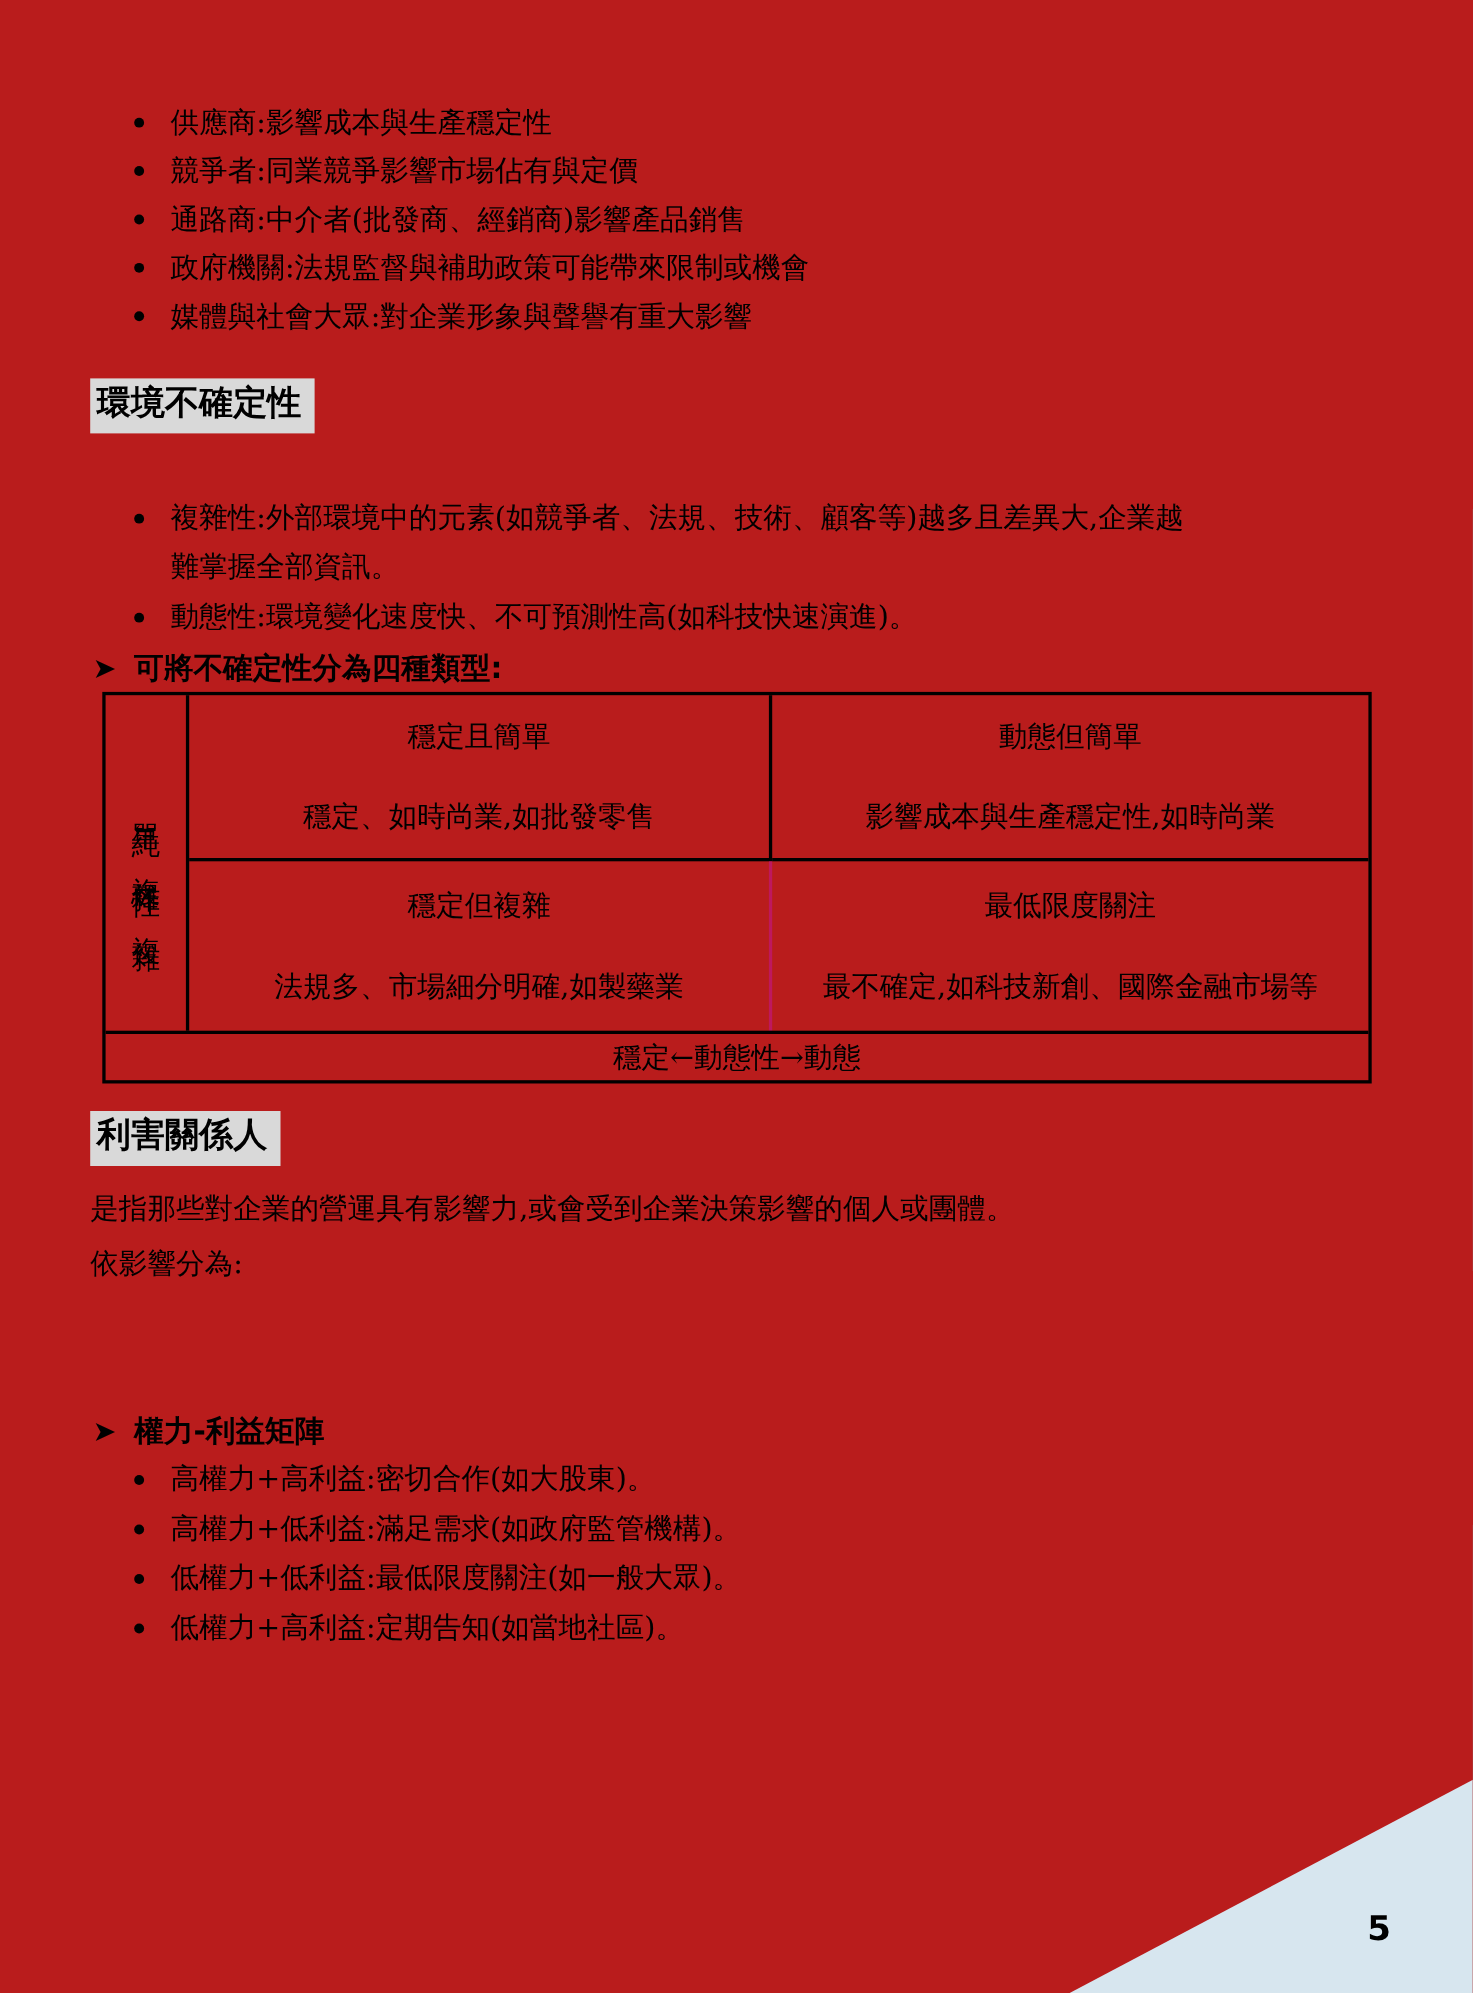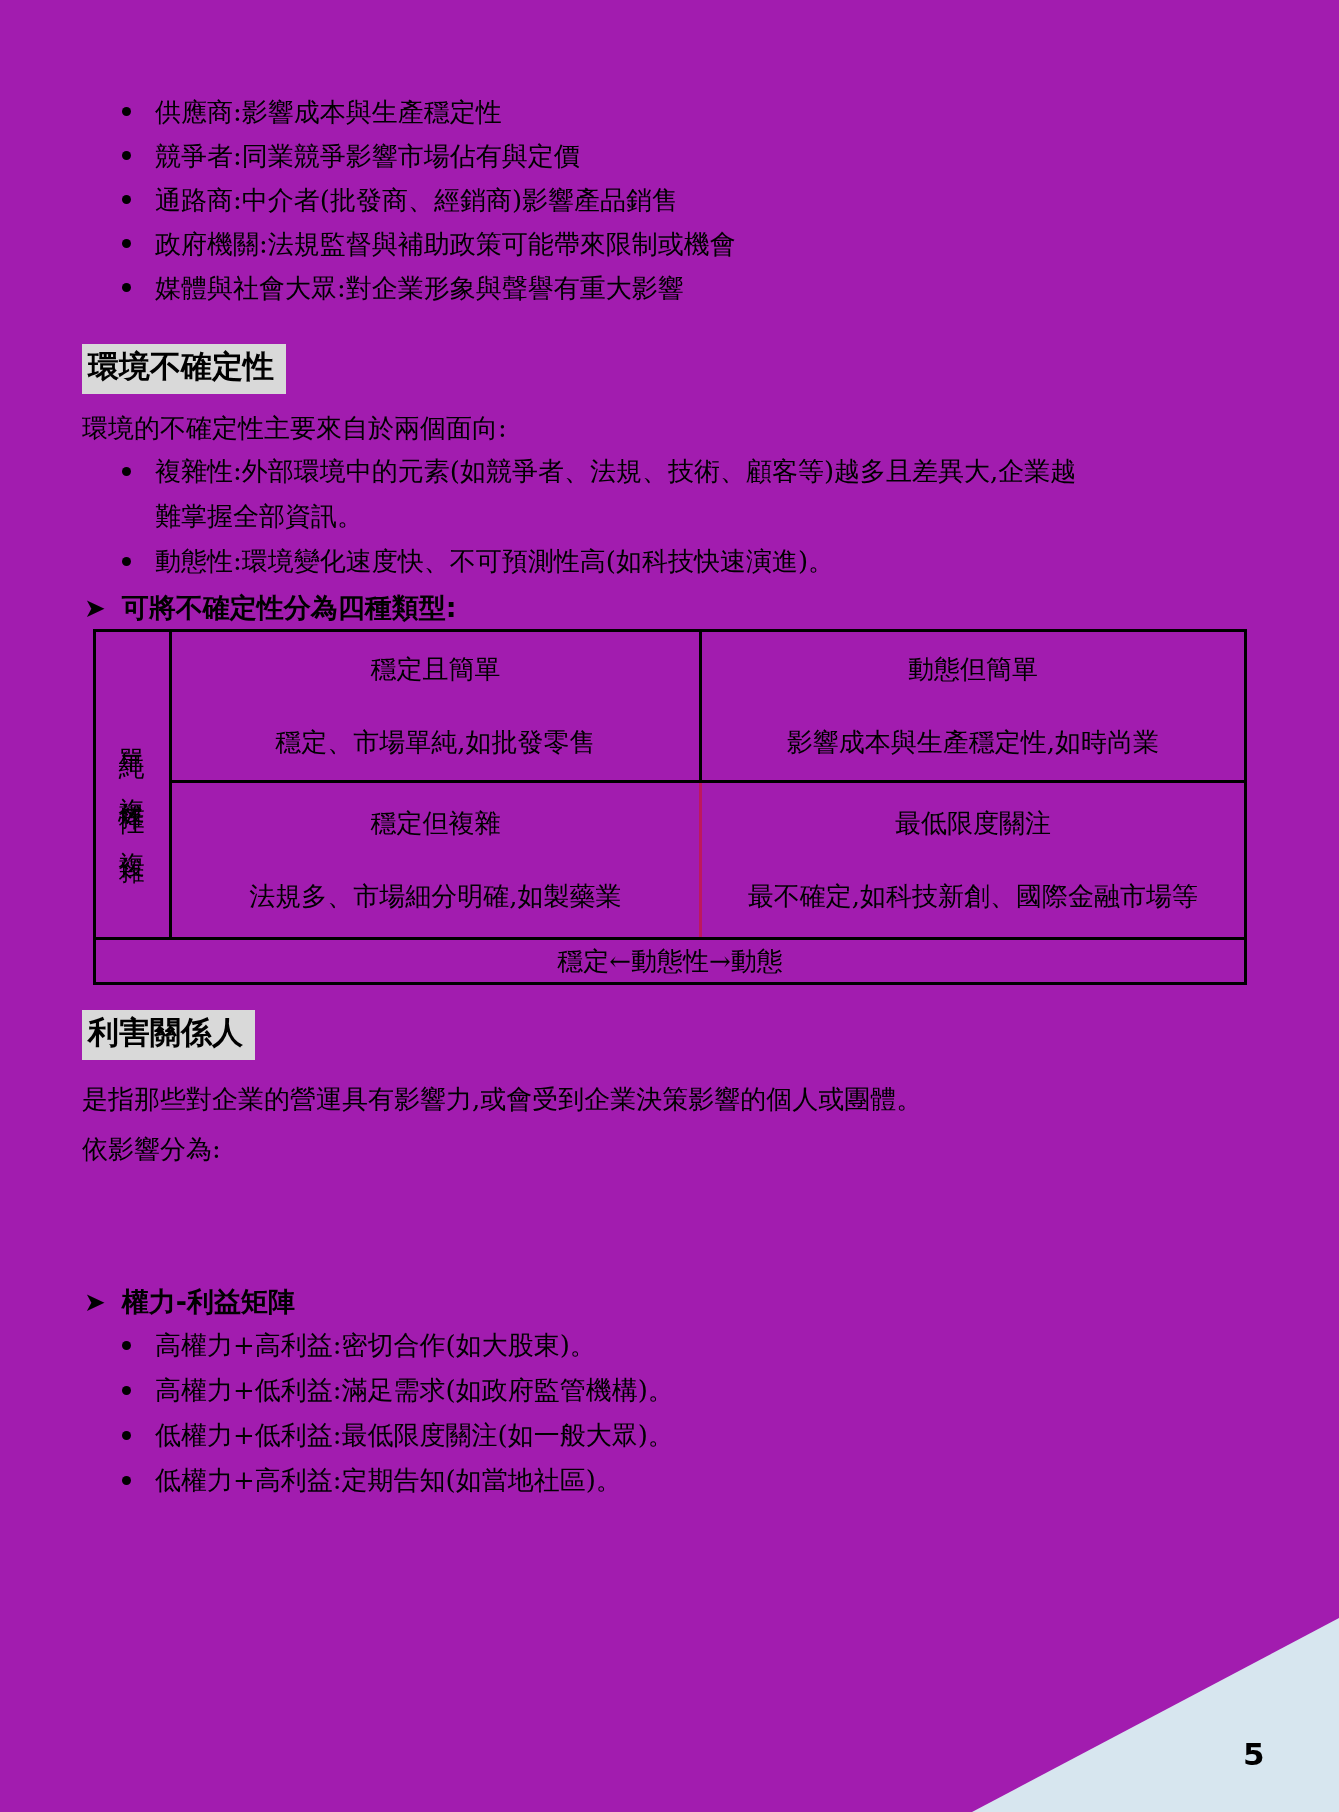--- a/index.html
+++ b/index.html
@@ -1,17 +1,17 @@
 <!DOCTYPE html>
 <html style="--heading_highlight: #d9d9d9; --corner_triangle: #d7e6ef;"><head>
 <meta charset="utf-8">
 <style>
   html,body{margin:0;padding:0;background:#888;}
   .page{
-    position:relative;width:1339px;height:1812px;background:#a21caf;
+    position:relative;width:1339px;height:1812px;background:#b91c1c;
     font-family:"DejaVu Serif","Liberation Serif",serif;color:#000;
     overflow:hidden;margin:0 auto;
   }
   .abs{position:absolute;}
   
   .blist{position:absolute;left:122px;right:50px;}
   .brow{display:flex;align-items:flex-start;font-size:26px;}
   .lh44 .brow{line-height:44px;}
   .lh45 .brow{line-height:45px;}
   .lh50 .brow{line-height:50px;}
@@ -90,21 +90,20 @@
       <span class="txt">政府機關:法規監督與補助政策可能帶來限制或機會</span>
     </div>
     <div class="brow">
       <span class="dot"></span>
       <span class="txt">媒體與社會大眾:對企業形象與聲譽有重大影響</span>
     </div>
   </div>
 
   <div class="h1 abs" style="left:82px;top:344px;">環境不確定性</div>
 
-  <div class="para abs" style="left:82px;top:406px;">環境的不確定性主要來自於兩個面向:</div>
 
   <div class="blist lh45" style="top:449px;">
     <div class="brow">
       <span class="dot"></span>
       <span class="txt">
         <span class="wrapline">複雜性:外部環境中的元素(如競爭者、法規、技術、顧客等)越多且差異大,企業越</span>
         <span class="wrapline">難掌握全部資訊。</span>
       </span>
     </div>
     <div class="brow">
@@ -115,21 +114,21 @@
 
   <div class="arrowrow abs" style="left:84px;top:592px;">
     <span class="arr">➤</span>
     <span class="albl">可將不確定性分為四種類型:</span>
   </div>
 
   <div class="matrix">
     <div class="axis-y">單純←複雜性→複雜</div>
     <div class="mcell c1">
       <div>穩定且簡單</div>
-      <div>穩定、市場單純,如批發零售</div>
+      <div>穩定、如時尚業,如批發零售</div>
     </div>
     <div class="mcell c2">
       <div>動態但簡單</div>
       <div>影響成本與生產穩定性,如時尚業</div>
     </div>
     <div class="mcell c3">
       <div>穩定但複雜</div>
       <div>法規多、市場細分明確,如製藥業</div>
     </div>
     <div class="mcell c4">

